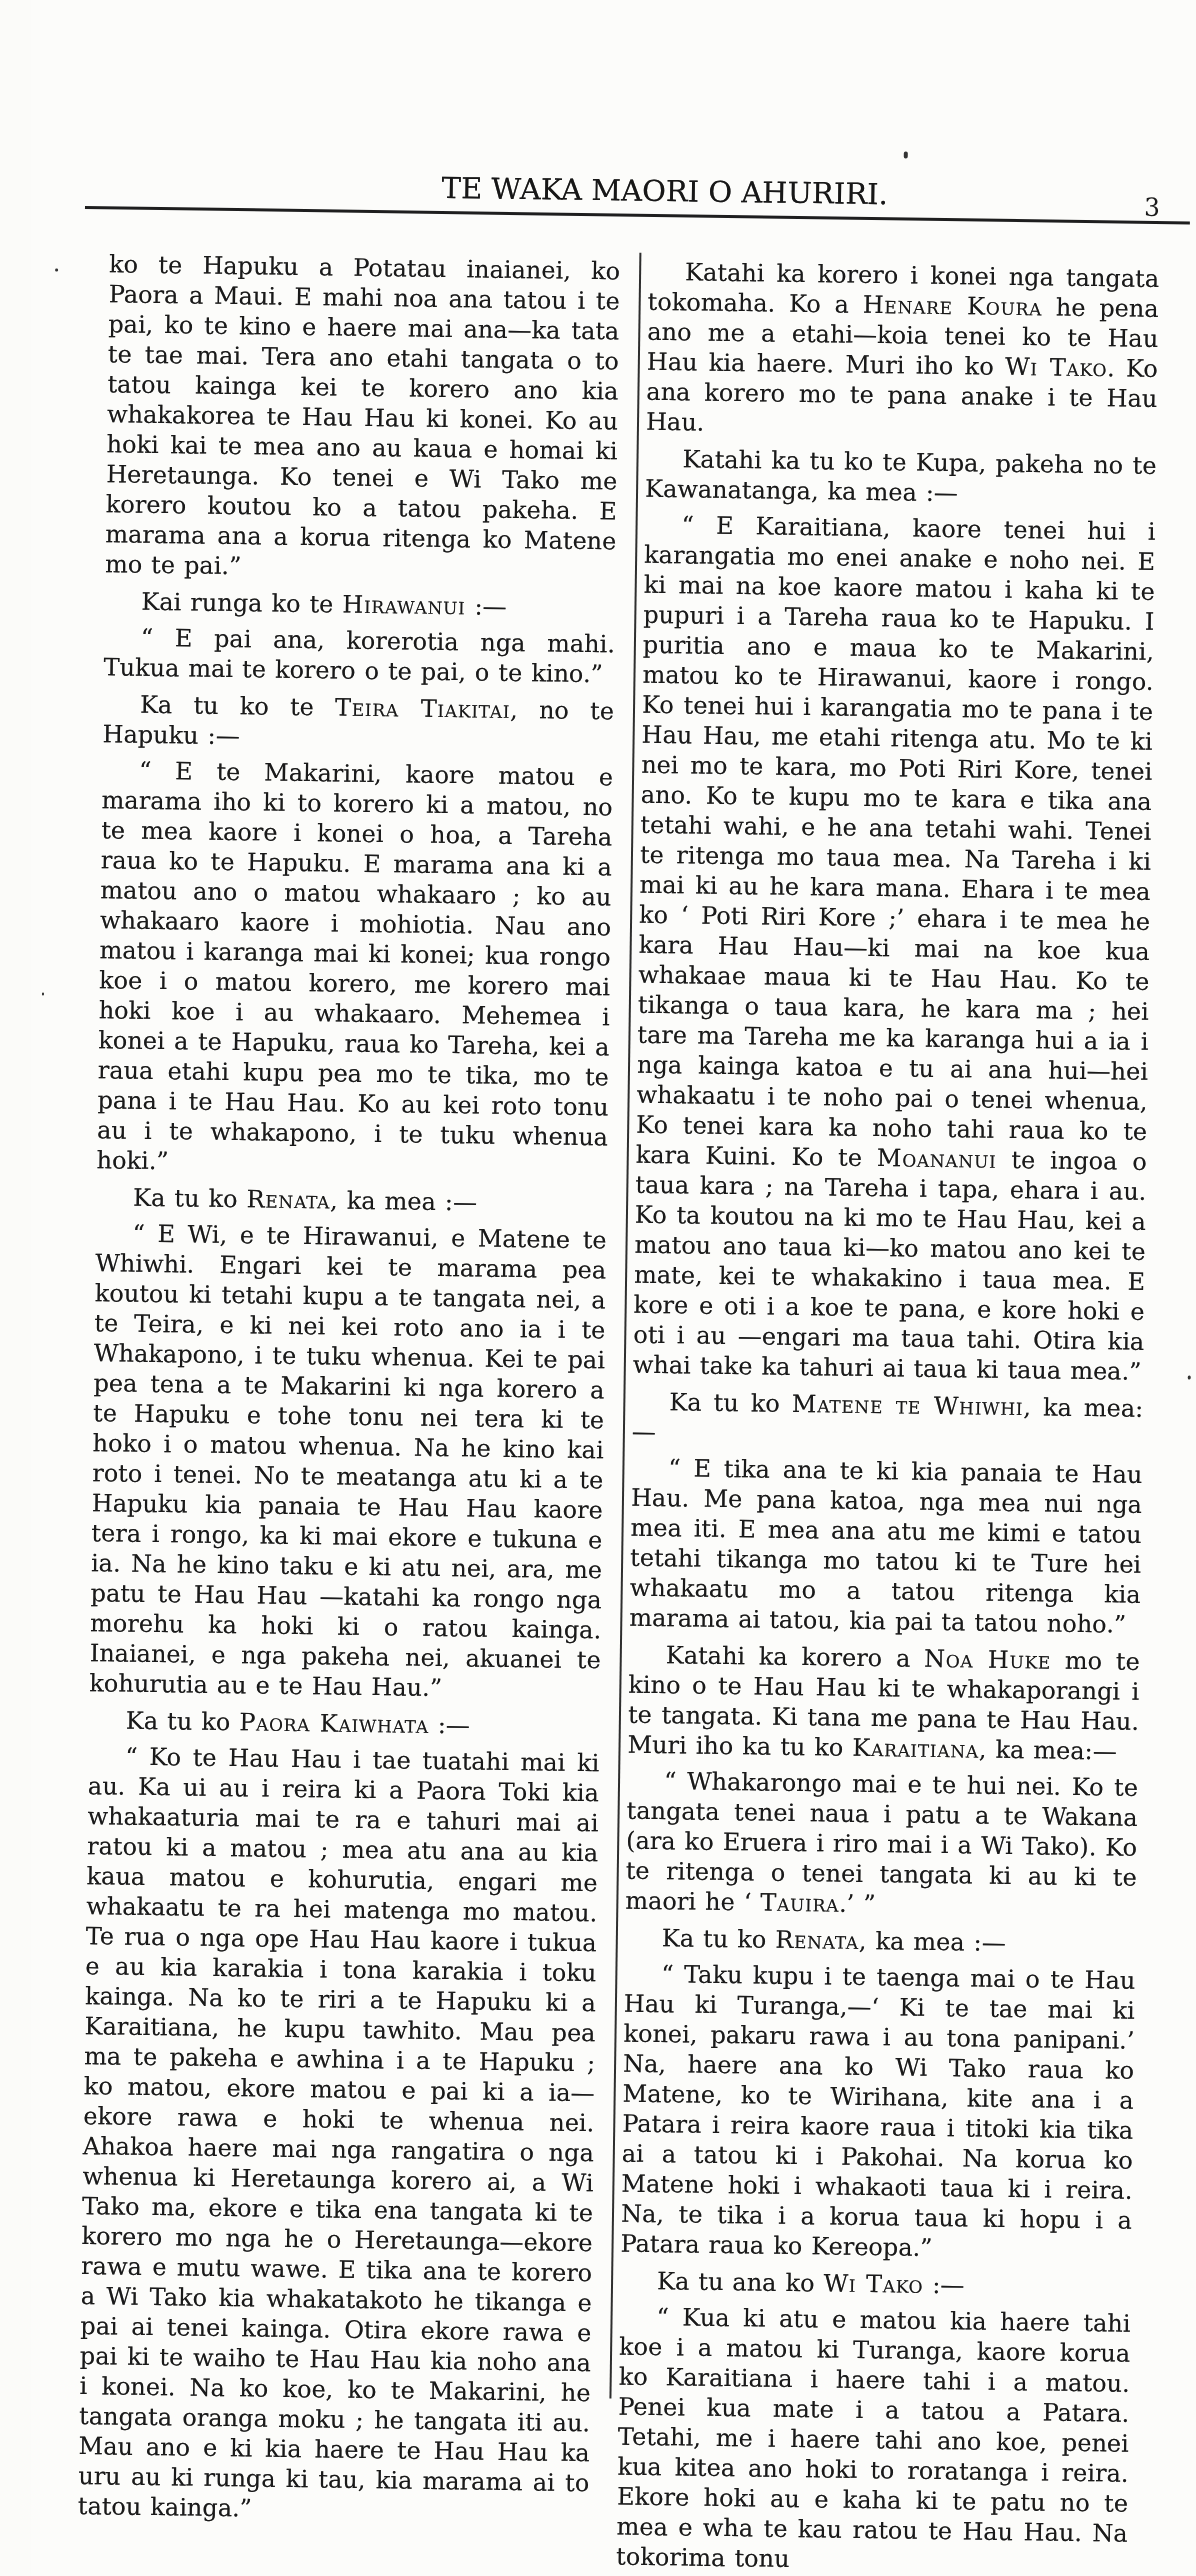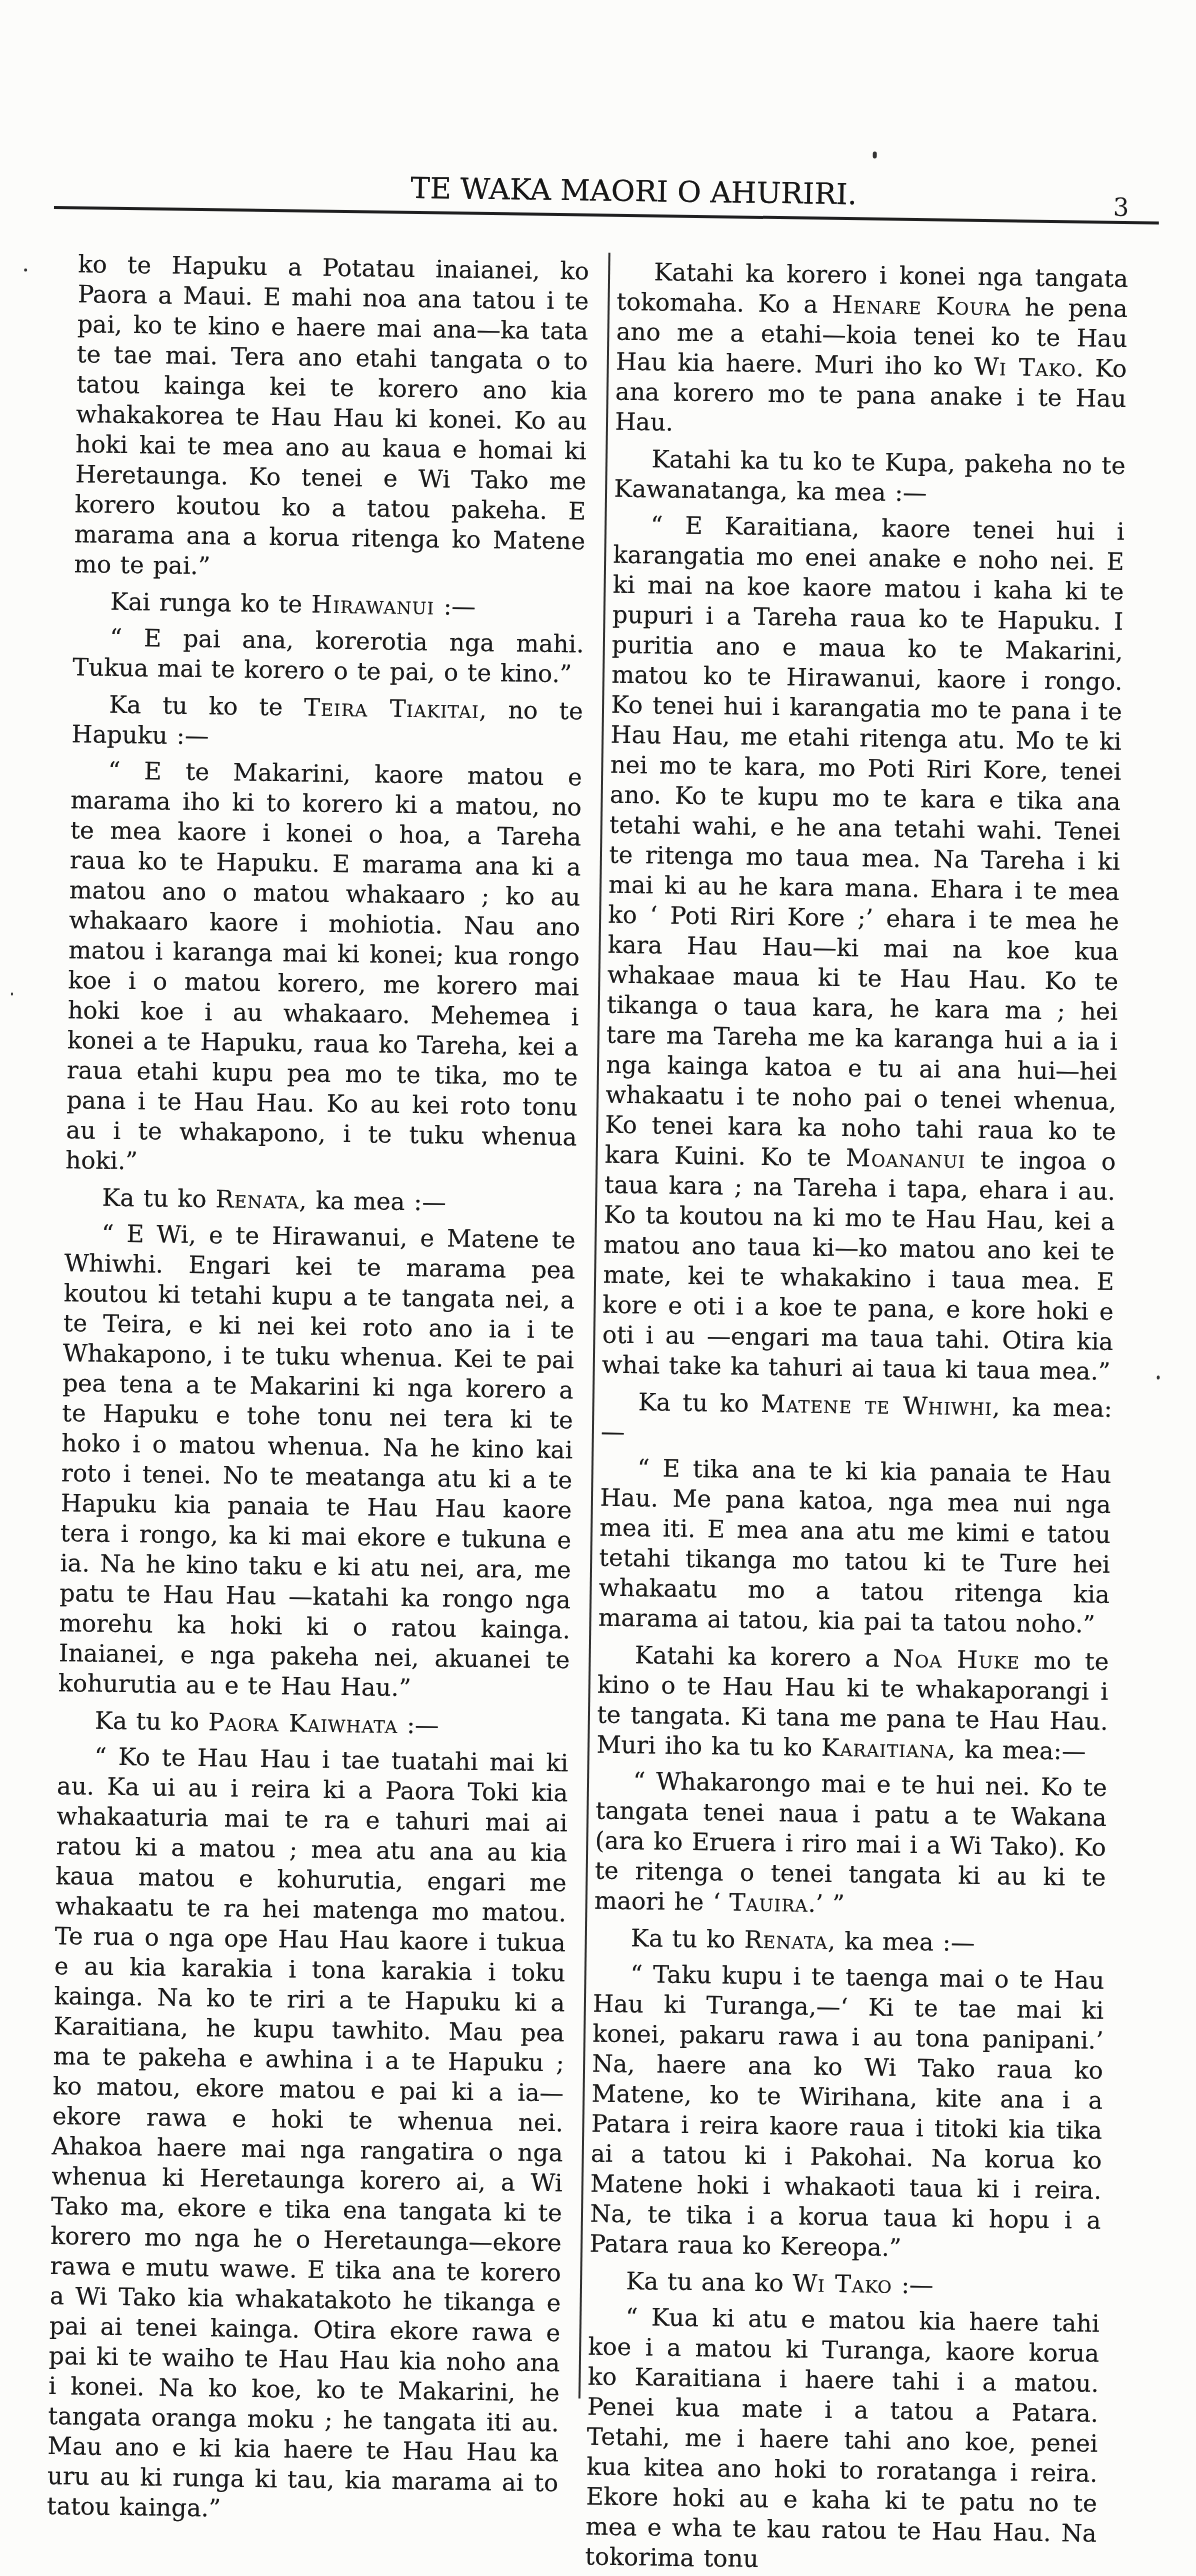--- a/index.html
+++ b/index.html
@@ -6,20 +6,21 @@
     margin: 0; padding: 0;
     width: 1197px; height: 2576px;
     background: #fbfbf9;
     overflow: hidden;
   }
   .sheet {
     position: absolute; inset: 0;
     background: #fcfcfa;
     color: #1b1b1b;
     font-family: "DejaVu Serif", "Liberation Serif", serif;
+    margin-left: 31px;
   }
   .content {
     position: absolute; left: 0; top: 0; width: 1197px; height: 2576px;
     transform: rotate(0.8deg);
     transform-origin: 56px 206px;
   }
   .masthead {
     position: absolute; left: 82px; top: 166px; width: 1103px;
     text-align: center;
     font-size: 29px; letter-spacing: 0px;

